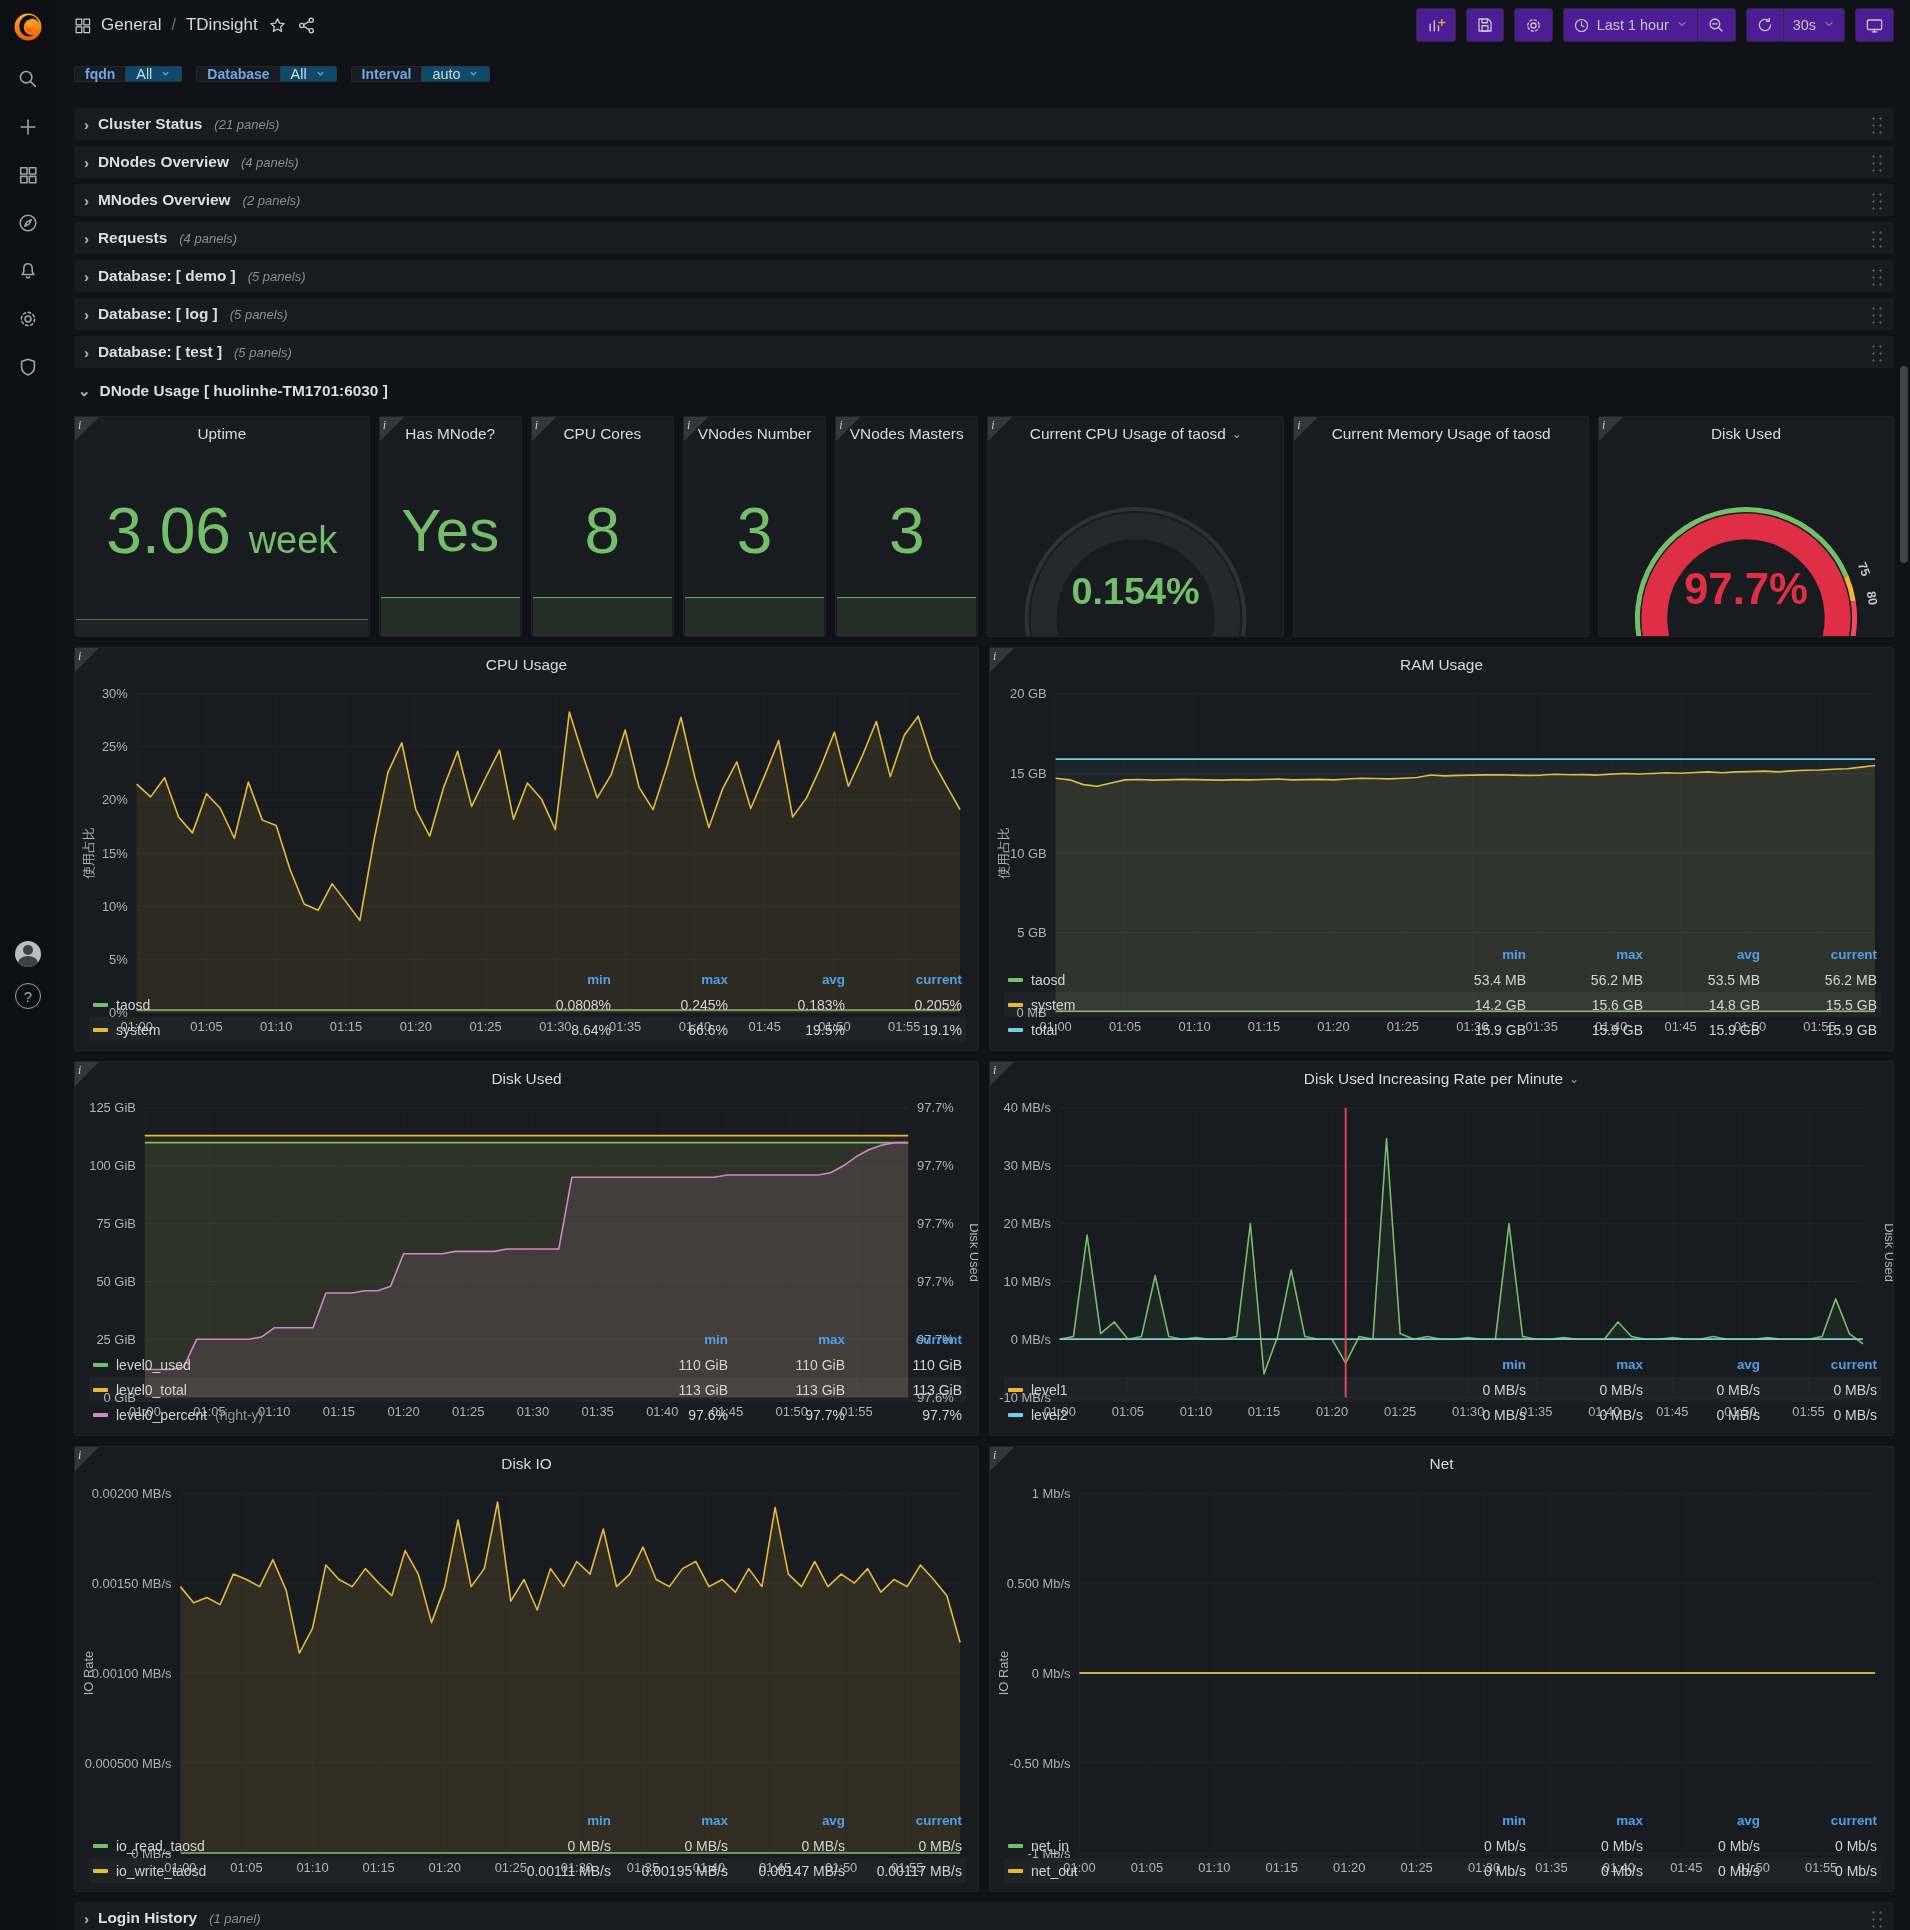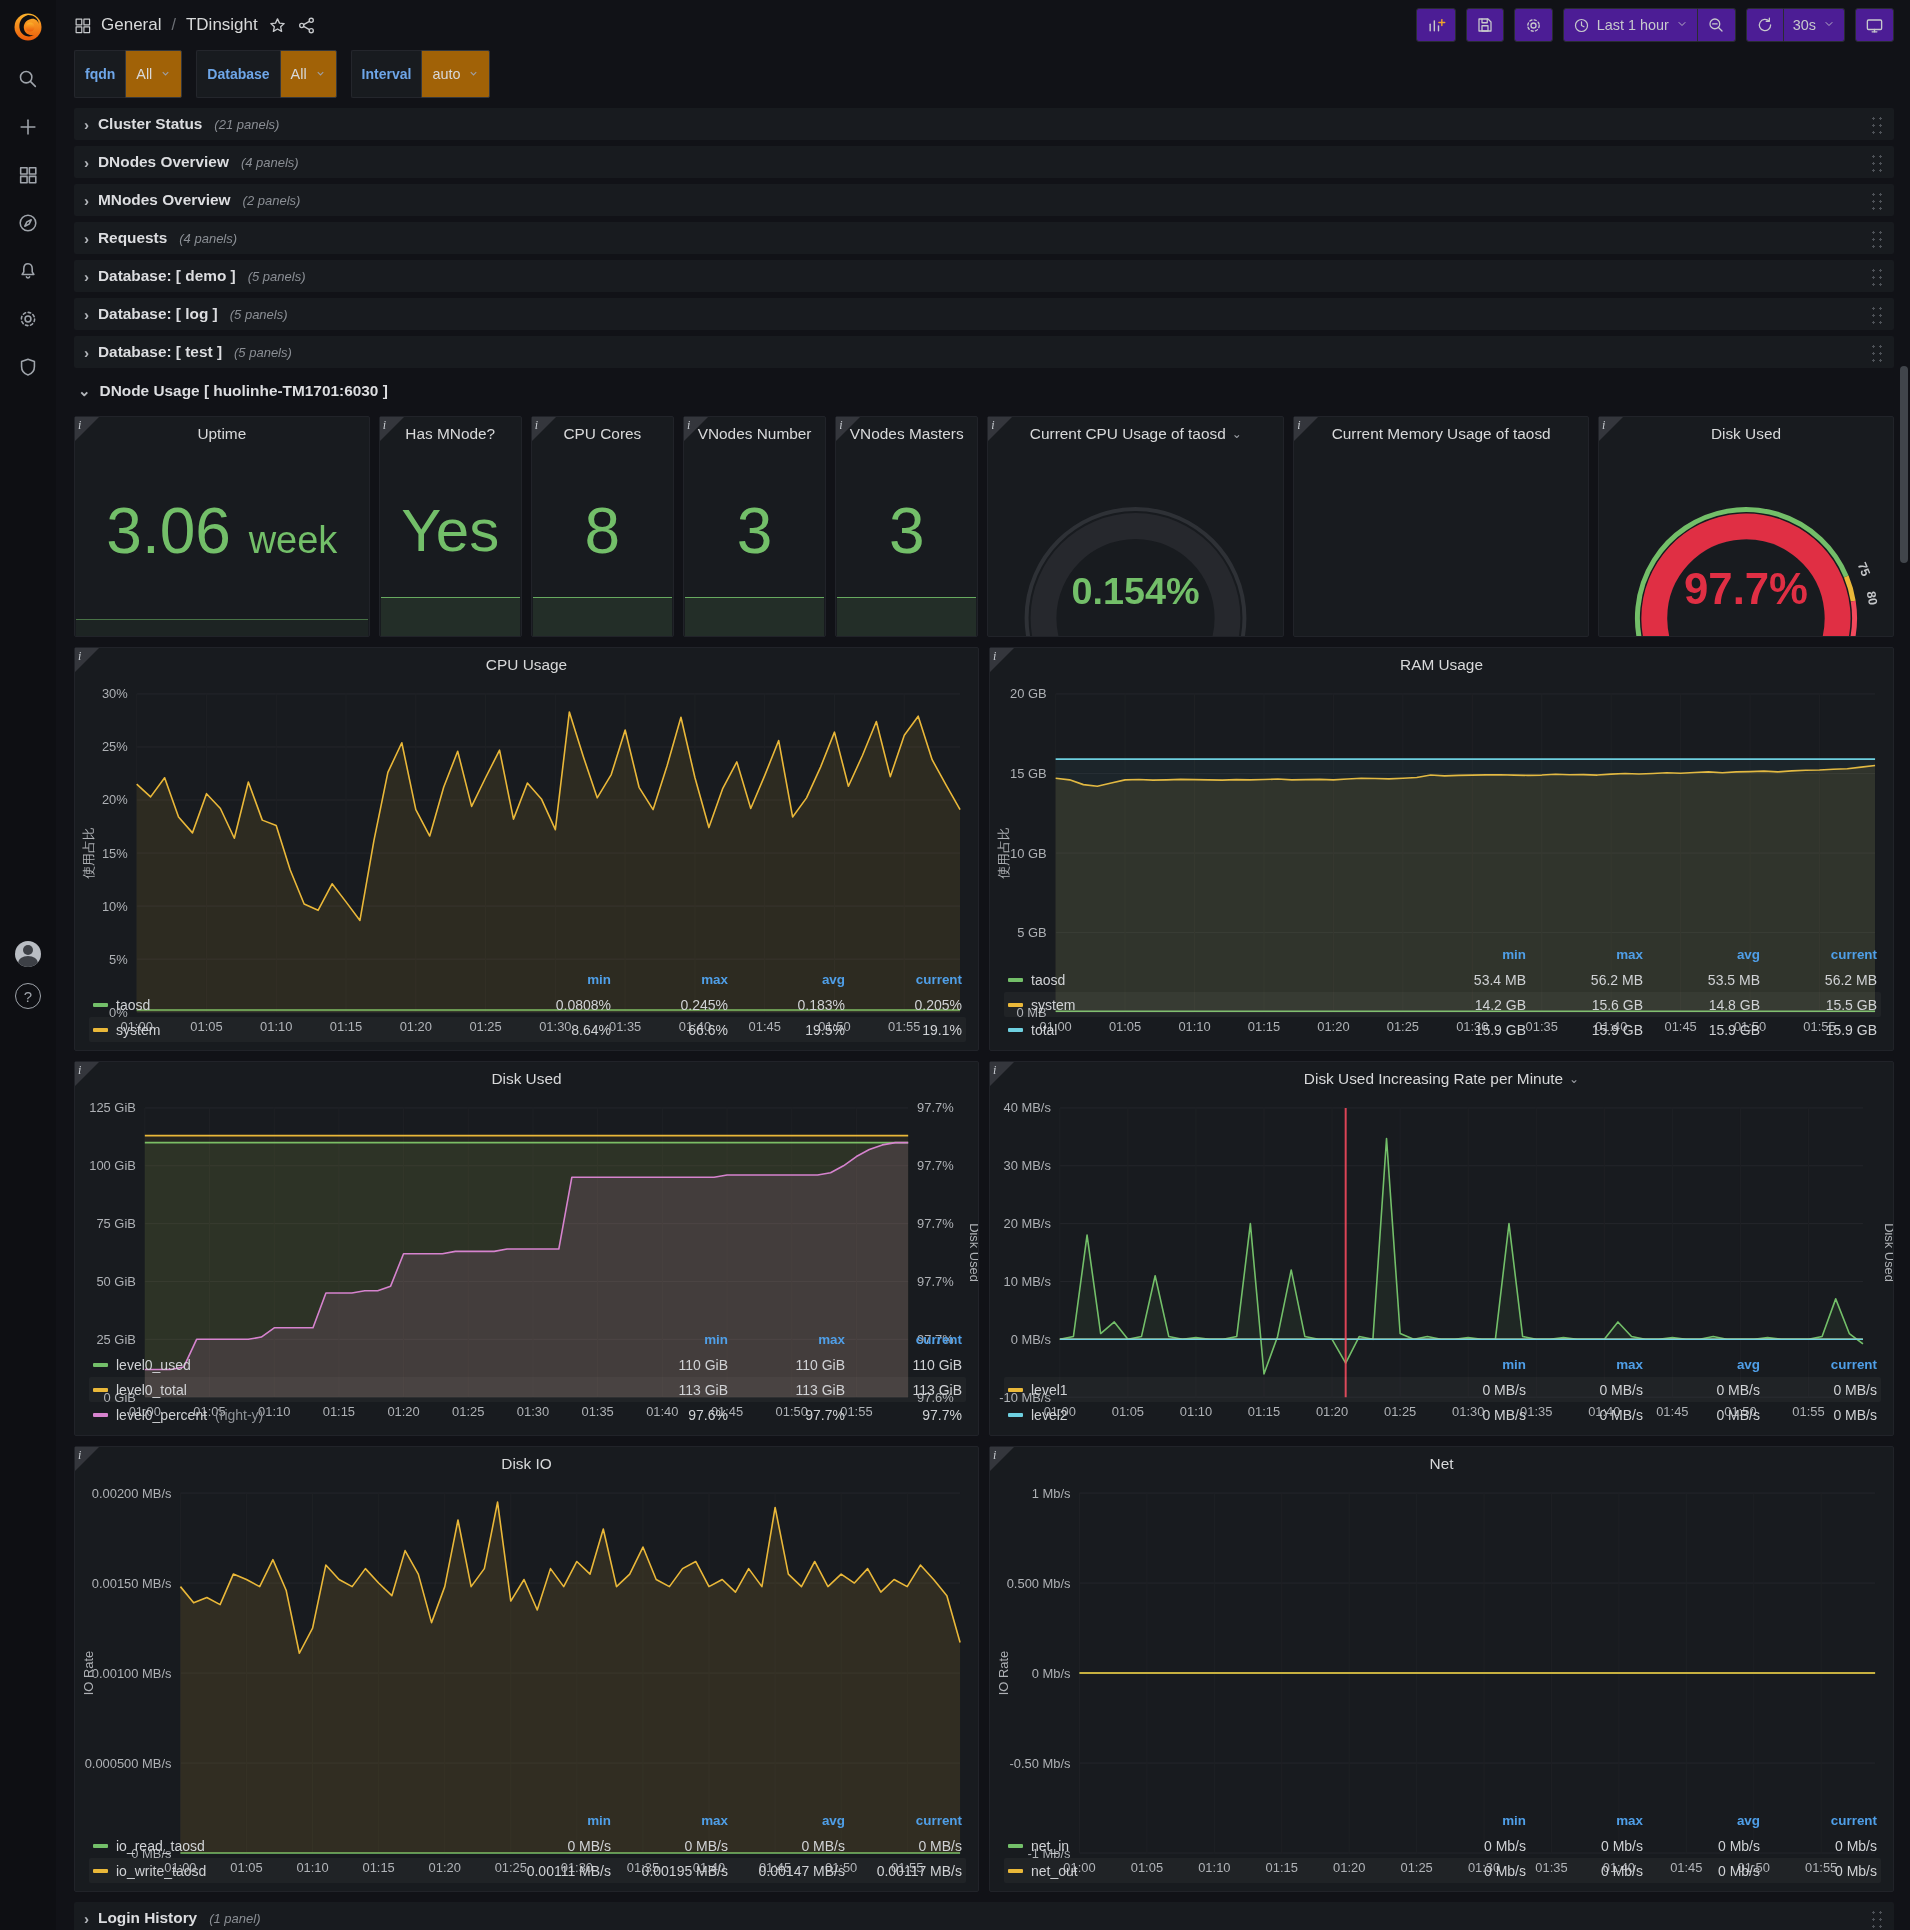--- a/index.html
+++ b/index.html
@@ -32,24 +32,24 @@
   .tbtn { height:34px; min-width:38px; padding:0 9px; background:#4c1d95; border:1px solid #2a2c32; border-radius:3px;
     display:flex; align-items:center; justify-content:center; gap:7px; cursor:pointer; color:#c7c9cc; font-size:14.4px; }
   .tbtn svg { stroke:#c7c9cc; fill:none; stroke-width:1.7; stroke-linecap:round; stroke-linejoin:round; }
   .btn-group { display:flex; }
   .btn-group .tbtn:first-child { border-top-right-radius:0; border-bottom-right-radius:0; }
   .btn-group .tbtn:last-child { border-top-left-radius:0; border-bottom-left-radius:0; border-left:none; }
   .caret { color:#9da0a6; }
 
   
   .submenu { height:48px; display:flex; align-items:center; gap:14px; padding:0 18px; }
-  .var-pill { display:flex; height:48px; }
+  .var-pill { display:flex; height:16px; }
   .var-label { background:#181b1f; border:1px solid #24262c; border-right:none; color:#6ea6e8; font-size:14px; font-weight:bold;
     display:flex; align-items:center; padding:0 10px; border-radius:2px 0 0 2px; cursor:default; }
-  .var-value { background:#a16207; border:1px solid #34373d; color:#d8d9da; font-size:14.4px;
+  .var-value { background:#0c4a6e; border:1px solid #34373d; color:#d8d9da; font-size:14.4px;
     display:flex; align-items:center; gap:8px; padding:0 10px; border-radius:0 2px 2px 0; cursor:pointer; }
 
   
   .dash { flex:1; padding:10px 16px 0 18px; overflow:hidden; }
   .row-bar { height:32px; margin-bottom:6px; background:#181b1f; border-radius:2px; display:flex; align-items:center;
     padding:0 10px; cursor:pointer; }
   .row-chevron { color:#b3b6bb; font-size:15px; margin-right:9px; font-weight:bold; }
   .row-title { font-size:15.4px; font-weight:bold; color:#dcdde0; }
   .row-count { font-size:13px; font-style:italic; color:#8a8e94; margin-left:12px; }
   .row-dots { margin-left:auto; width:14px; height:19px; background-image:radial-gradient(#4e5258 1.3px, transparent 1.4px);

